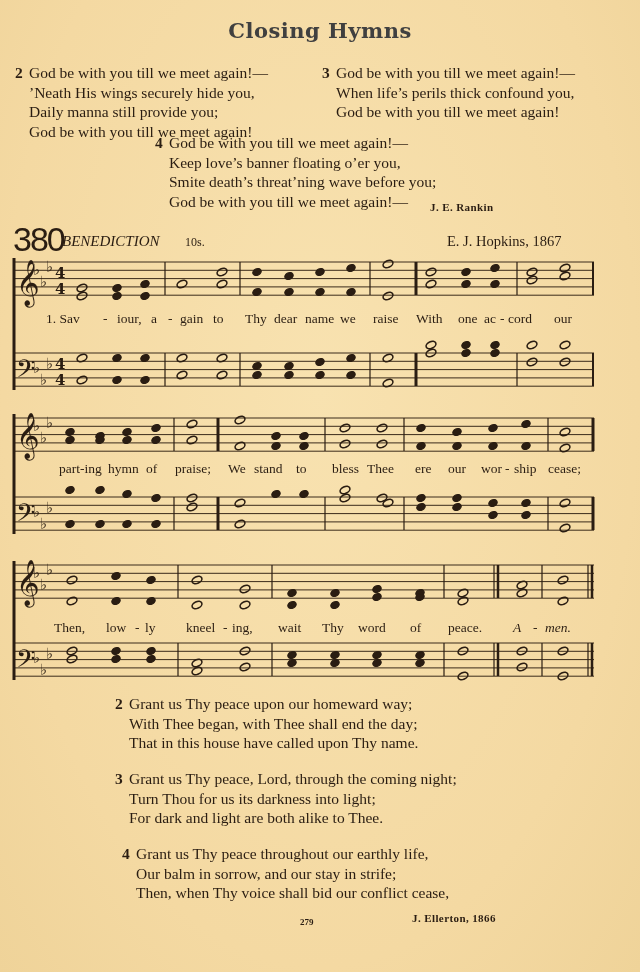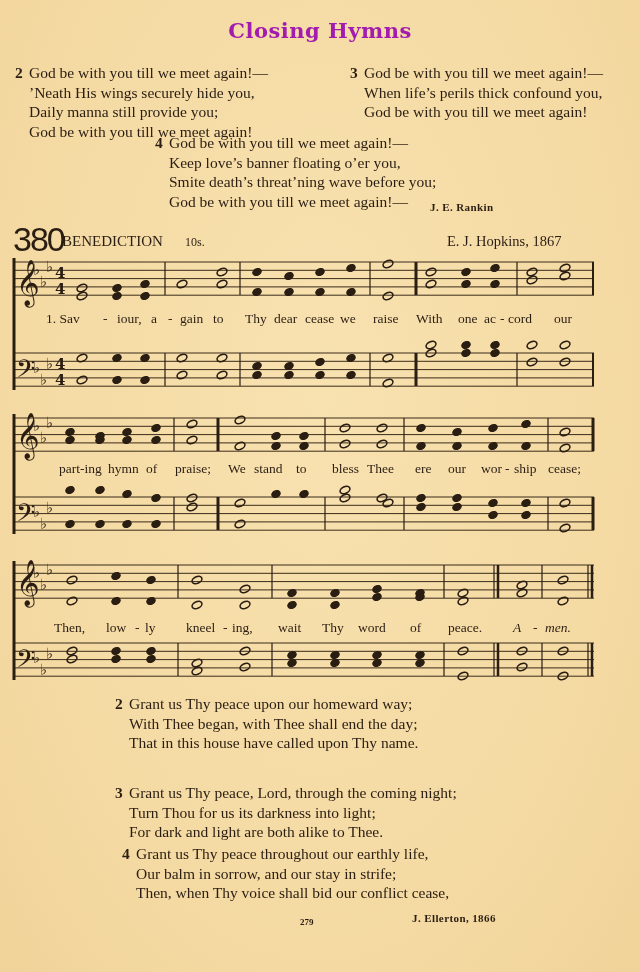--- a/index.html
+++ b/index.html
@@ -7,48 +7,48 @@
     width:640px; height:972px; position:relative; overflow:hidden;
     background:#f6deaa;
     background-image: radial-gradient(ellipse at 50% 40%, #f8e2b0 0%, #f4d9a2 70%, #efd399 100%);
     font-family:"Liberation Serif","DejaVu Serif",serif;
     color:#2a1d12;
   }
   .abs { position:absolute; }
   .title {
     top:18px; left:0; width:640px; text-align:center;
     font-family:"DejaVu Serif",serif; font-weight:bold; font-size:21px;
-    letter-spacing:0.5px; color:#a21caf;
+    letter-spacing:0.5px; color:#404040;
   }
   .verse { font-size:15.5px; line-height:19.5px; white-space:nowrap; }
   .verse .num { display:inline-block; width:14px; font-weight:bold; }
   .verse .line { display:block; }
   .verse .indent { padding-left:14px; }
   .credit { font-size:11px; font-weight:bold; letter-spacing:0.4px; }
   .hymn-num { top:222px; left:13px; font-size:34px; font-family:"Liberation Sans",sans-serif; letter-spacing:-2px; line-height:34px; }
-  .tune-name { top:233px; left:62px; font-size:15px; }
+  .tune-name { top:233px; left:62px; font-size:15px;font-style:italic; }
   .meter { top:235px; left:185px; font-size:12px; }
   .composer { top:233px; left:447px; font-size:14.5px; }
   .lyric { font-size:13.5px; white-space:nowrap; }
   .lyric span { position:absolute; }
   .staff-svg { position:absolute; left:0; top:0; }
   .page-num { top:917px; left:300px; font-size:9px; font-weight:bold; }
 </style>
 </head>
 <body>
 
 <div class="abs title">Closing Hymns</div>
 
 <div class="abs verse" style="top:63px;left:15px;">
   <span class="line"><span class="num">2</span><span>God be with you till we meet again!—</span></span>
   <span class="line indent">’Neath His wings securely hide you,</span>
   <span class="line indent">Daily manna still provide you;</span>
   <span class="line indent">God be with you till we meet again!</span>
 </div>
-<div class="abs verse" style="top:63px;left:322px;margin-left:28px;">
+<div class="abs verse" style="top:63px;left:322px;">
   <span class="line"><span class="num">3</span><span>God be with you till we meet again!—</span></span>
   <span class="line indent">When life’s perils thick confound you,</span>
   <span class="line indent">God be with you till we meet again!</span>
 </div>
 <div class="abs verse" style="top:133px;left:155px;">
   <span class="line"><span class="num">4</span><span>God be with you till we meet again!—</span></span>
   <span class="line indent">Keep love’s banner floating o’er you,</span>
   <span class="line indent">Smite death’s threat’ning wave before you;</span>
   <span class="line indent">God be with you till we meet again!—</span>
 </div>
@@ -354,21 +354,21 @@
 <div class="abs lyric" style="top:311px;left:0;width:640px;height:20px;">
   <span style="left:46px">1. Sav</span>
   <span style="left:103px">-</span>
   <span style="left:117px">iour,</span>
   <span style="left:151px">a</span>
   <span style="left:168px">-</span>
   <span style="left:180px">gain</span>
   <span style="left:213px">to</span>
   <span style="left:245px">Thy</span>
   <span style="left:274px">dear</span>
-  <span style="left:305px">cease</span>
+  <span style="left:305px">name</span>
   <span style="left:340px">we</span>
   <span style="left:373px">raise</span>
   <span style="left:416px">With</span>
   <span style="left:458px">one</span>
   <span style="left:484px">ac</span>
   <span style="left:500px">-</span>
   <span style="left:508px">cord</span>
   <span style="left:554px">our</span>
 </div>
 
@@ -406,21 +406,21 @@
   <span style="left:513px;font-style:italic">A</span>
   <span style="left:533px">-</span>
   <span style="left:545px;font-style:italic">men.</span>
 </div>
 
 <div class="abs verse" style="top:694px;left:115px;">
   <span class="line"><span class="num">2</span><span>Grant us Thy peace upon our homeward way;</span></span>
   <span class="line indent">With Thee began, with Thee shall end the day;</span>
   <span class="line indent">That in this house have called upon Thy name.</span>
 </div>
-<div class="abs verse" style="top:769px;left:115px;margin-top:14px;">
+<div class="abs verse" style="top:769px;left:115px;">
   <span class="line"><span class="num">3</span><span>Grant us Thy peace, Lord, through the coming night;</span></span>
   <span class="line indent">Turn Thou for us its darkness into light;</span>
   <span class="line indent">For dark and light are both alike to Thee.</span>
 </div>
 <div class="abs verse" style="top:844px;left:106px;margin-left:16px;">
   <span class="line"><span class="num">4</span><span>Grant us Thy peace throughout our earthly life,</span></span>
   <span class="line indent">Our balm in sorrow, and our stay in strife;</span>
   <span class="line indent">Then, when Thy voice shall bid our conflict cease,</span>
 </div>
 <div class="abs credit" style="top:912px;left:412px;">J. Ellerton, 1866</div>

